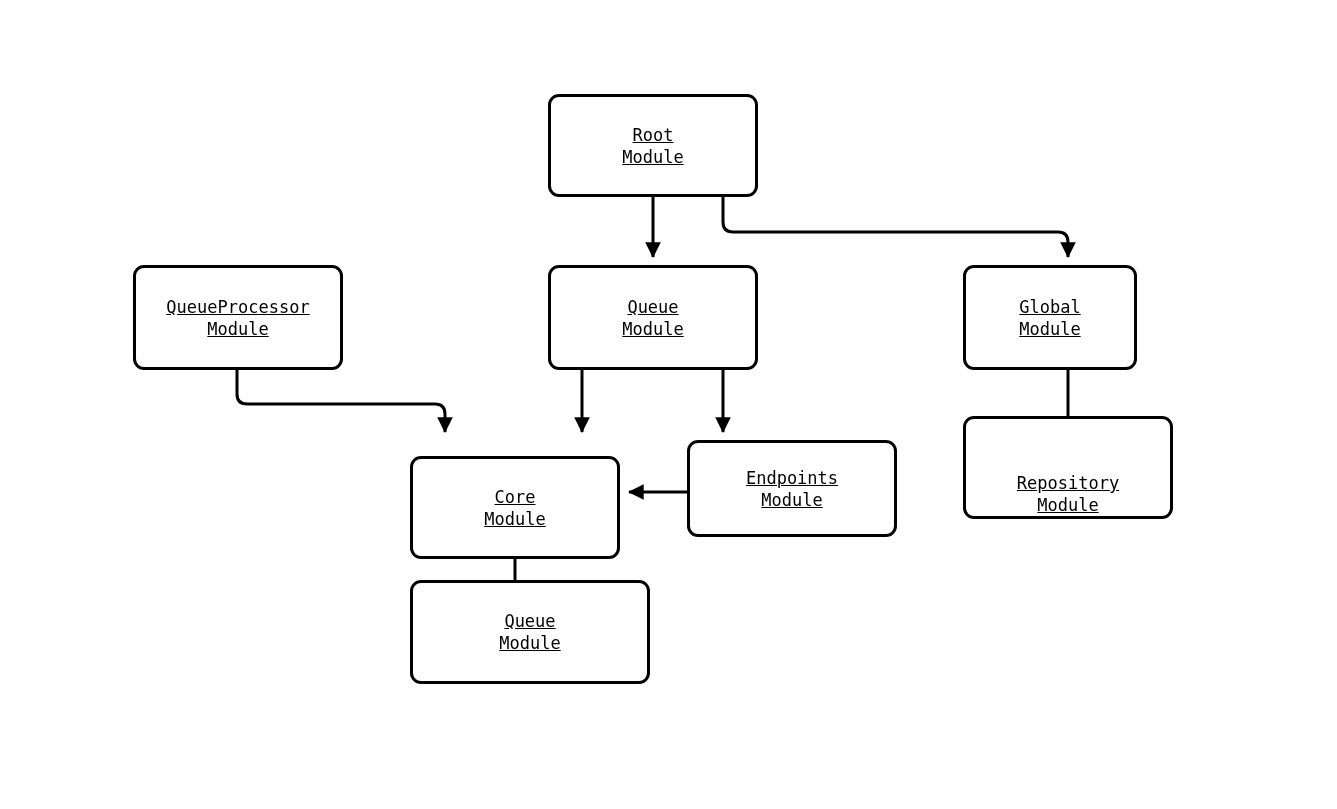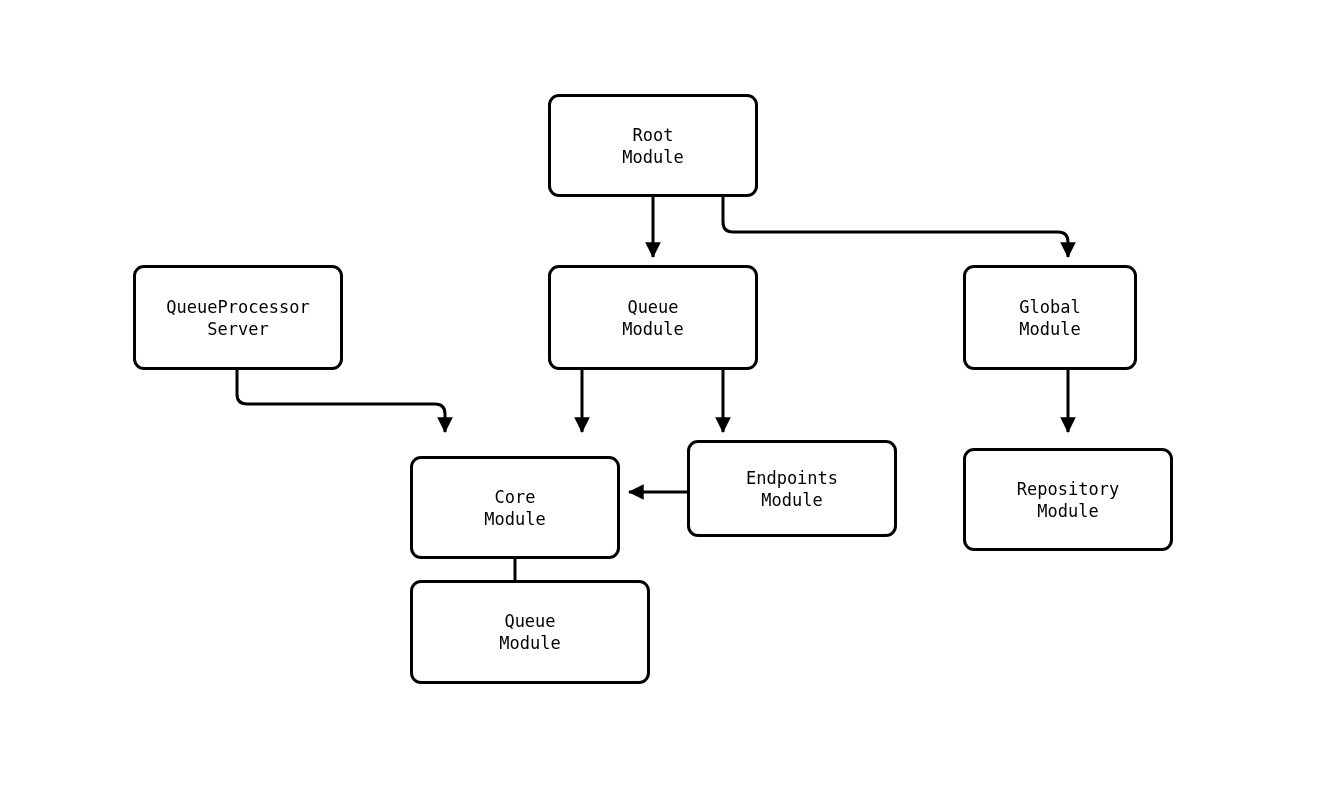--- a/index.html
+++ b/index.html
@@ -28,20 +28,21 @@
   .node {
     position: absolute;
     box-sizing: border-box;
     border: 3px solid #000000;
     border-radius: 11px;
     background: #ffffff;
     display: flex;
     align-items: center;
     justify-content: center;
     z-index: 2;
+    text-decoration: underline;
   }
   .node-label {
     font-family: "DejaVu Sans Mono", "Liberation Mono", monospace;
     font-size: 17px;
     line-height: 22px;
     color: #000000;
     text-align: center;
     white-space: pre;
     letter-spacing: 0px;
     user-select: none;
@@ -76,21 +77,21 @@
     <path d="M 515 543 L 515 605" fill="none" stroke="#000000" stroke-width="3" marker-end="url(#arrow)"></path>
   </svg>
 
   <div class="node" style="left:548px; top:94px; width:210px; height:103px;">
     <span class="node-label">Root
 Module</span>
   </div>
 
   <div class="node" style="left:133px; top:265px; width:210px; height:105px;">
     <span class="node-label">QueueProcessor
-Server</span>
+Module</span>
   </div>
 
   <div class="node" style="left:548px; top:265px; width:210px; height:105px;">
     <span class="node-label">Queue
 Module</span>
   </div>
 
   <div class="node" style="left:963px; top:265px; width:174px; height:105px;">
     <span class="node-label">Global
 Module</span>
@@ -99,21 +100,21 @@
   <div class="node" style="left:410px; top:456px; width:210px; height:103px;">
     <span class="node-label">Core
 Module</span>
   </div>
 
   <div class="node" style="left:687px; top:440px; width:210px; height:97px;">
     <span class="node-label">Endpoints
 Module</span>
   </div>
 
-  <div class="node" style="left:963px; top:448px; width:210px; height:103px;">
+  <div class="node" style="left:963px; top:416px; width:210px; height:103px;align-items:flex-end;">
     <span class="node-label">Repository
 Module</span>
   </div>
 
   <div class="node" style="left:410px; top:580px; width:240px; height:104px;">
     <span class="node-label">Queue
 Module</span>
   </div>
 
 </div>

